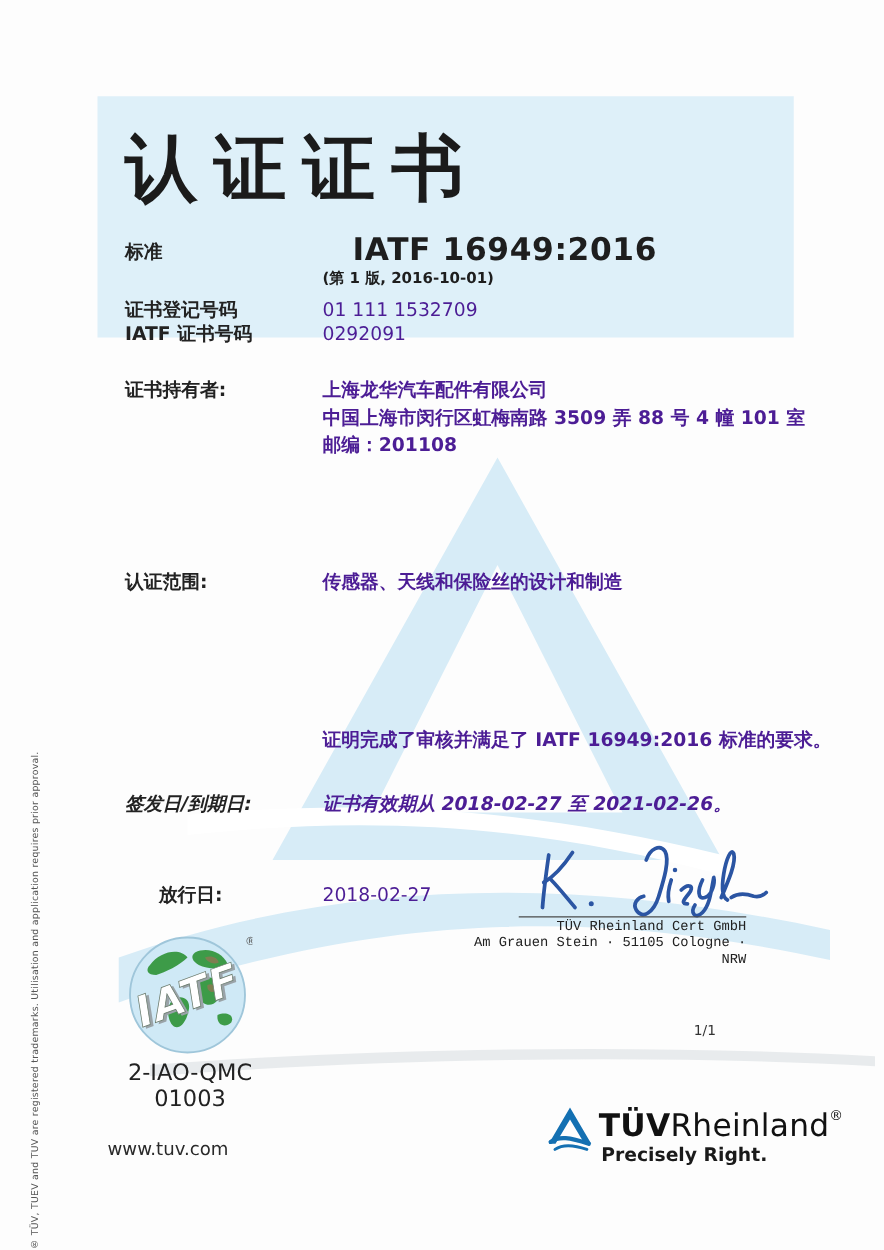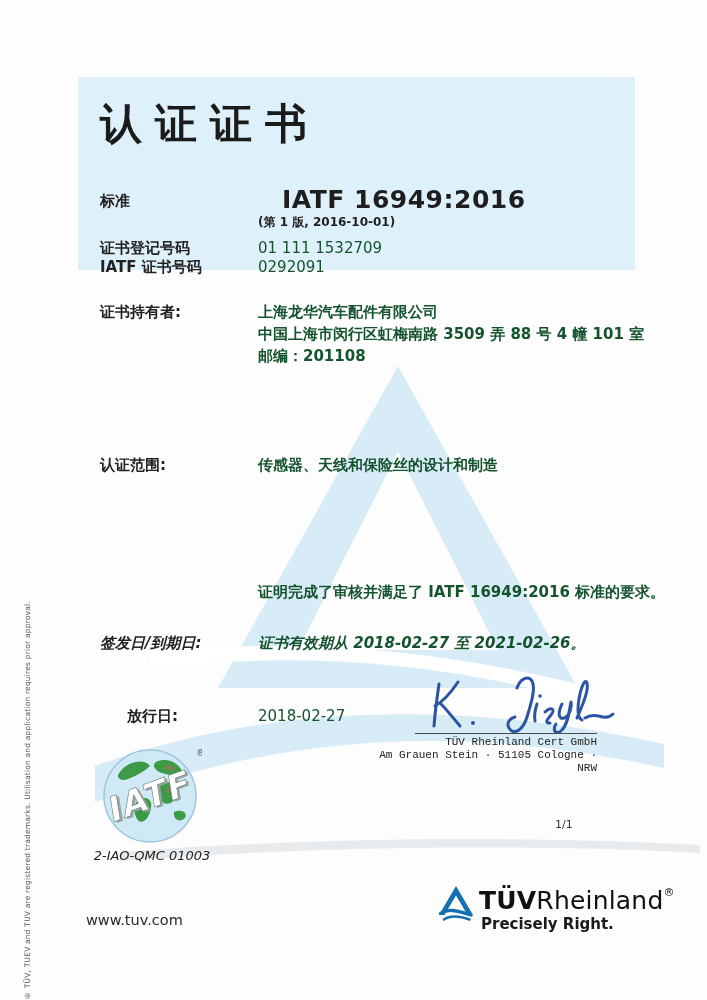--- a/index.html
+++ b/index.html
@@ -11,29 +11,29 @@
   .abs{position:absolute;}
   .nowrap{white-space:nowrap;}
   
   .side-note{
     left:21px;top:552px;height:448px;width:13px;
     writing-mode:vertical-rl;transform:rotate(180deg);
     font-size:7.5px;color:#555;letter-spacing:.2px;line-height:13px;
   }
   
   .band{left:78px;top:77px;width:557px;height:193px;background:#def0f9;}
-  .title{left:100px;top:96px;font-size:42px;font-weight:bold;letter-spacing:13px;color:#1b1b1b;}
+  .title{left:100px;top:96px;font-size:58px;font-weight:bold;letter-spacing:13px;color:#1b1b1b;}
   .lbl{left:100px;font-size:15px;font-weight:bold;color:#222;text-align:center;}
-  .val{left:258px;font-size:15px;color:#14532d;}
+  .val{left:258px;font-size:15px;color:#4c1d95;}
   .bold{font-weight:bold;}
   .std-value{left:258px;top:185px;font-size:25px;font-weight:bold;letter-spacing:.5px;margin-left:24px;}
   .std-edition{left:258px;top:214px;font-size:12px;font-weight:bold;}
   .sig-line{left:415px;top:733px;width:182px;border-top:1.5px solid #4a4a4a;height:0;}
   .sig-block{left:360px;width:237px;text-align:right;font-size:11px;color:#222;line-height:13px;font-family:Liberation Mono, monospace;}
-  .iatf-caption{left:76px;top:848px;width:152px;text-align:center;font-size:13px;color:#222;font-style:italic;}
+  .iatf-caption{left:76px;top:848px;width:152px;text-align:center;font-size:18px;color:#222;}
   .page-num{left:555px;top:818px;font-size:11px;color:#333;}
   .website{left:86px;top:897px;font-size:14.5px;color:#2a2a2a;margin-top:15px;}
   .wordmark{left:479px;top:886px;font-size:25px;color:#111;letter-spacing:.2px;}
   .wordmark .reg{font-size:11px;vertical-align:13px;}
   .tagline{left:481px;top:915px;font-size:15px;font-weight:bold;color:#1a1a1a;}
   svg{display:block;}
 </style>
 </head>
 <body>
 

